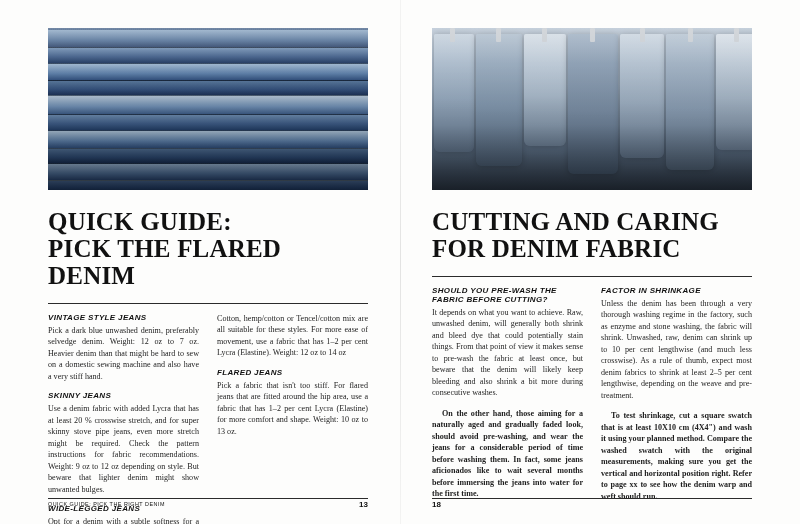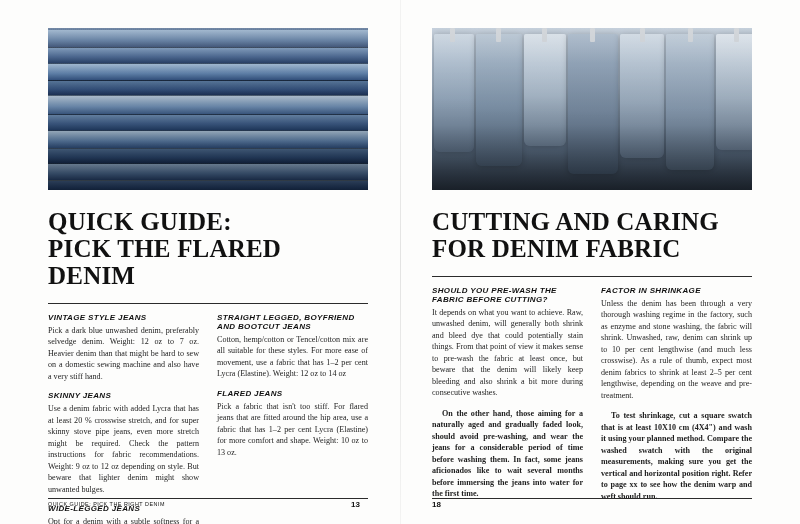--- a/index.html
+++ b/index.html
@@ -246,32 +246,31 @@
         <p>Pick a dark blue unwashed denim, preferably selvedge denim. Weight: 12 oz to 7 oz. Heavier denim than that might be hard to sew on a domestic sewing machine and also have a very stiff hand.</p>
 
         <h2 class="sub">SKINNY JEANS</h2>
         <p>Use a denim fabric with added Lycra that has at least 20 % crosswise stretch, and for super skinny stove pipe jeans, even more stretch might be required. Check the pattern instructions for fabric recommendations. Weight: 9 oz to 12 oz depending on style. But beware that lighter denim might show unwanted bulges.</p>
 
         <h2 class="sub">WIDE-LEGGED JEANS</h2>
         <p>Opt for a denim with a subtle softness for a nice drape and shape. Weight: 9 oz to 6 oz.</p>
       </div>
 
       <div class="col">
-        <h2 class="sub">STRAIGHT LEGGED, BOYFRIEND AND BOOTCUT JEANS</h2>
         <p>Cotton, hemp/cotton or Tencel/cotton mix are all suitable for these styles. For more ease of movement, use a fabric that has 1–2 per cent Lycra (Elastine). Weight: 12 oz to 14 oz</p>
 
         <h2 class="sub">FLARED JEANS</h2>
         <p>Pick a fabric that isn't too stiff. For flared jeans that are fitted around the hip area, use a fabric that has 1–2 per cent Lycra (Elastine) for more comfort and shape. Weight: 10 oz to 13 oz.</p>
       </div>
     </div>
 
     <div class="footer">
       <div class="footer-line" style="left:48px; right:32px;"></div>
       <div class="running-head" style="left:48px;">QUICK GUIDE: PICK THE RIGHT DENIM</div>
-      <div class="folio" style="right:40px;">13</div>
+      <div class="folio" style="right:32px;">13</div>
     </div>
   </div>
 
   <div class="page page-right">
 
     <div class="photo photo-right">
       <div class="hangline" style="left:0; right:0;">
         <div class="jean" style="left:2px;   width:40px;  height:118px; background:linear-gradient(to bottom,#c4d0dc,#93a6ba 55%,#5d7086);"></div>
         <div class="jean" style="left:44px;  width:46px;  height:132px; background:linear-gradient(to bottom,#aebdcc,#7e93a9 55%,#4b5d72);"></div>
         <div class="jean" style="left:92px;  width:42px;  height:112px; background:linear-gradient(to bottom,#d2dbe4,#a6b6c6 55%,#6a7d92);"></div>

